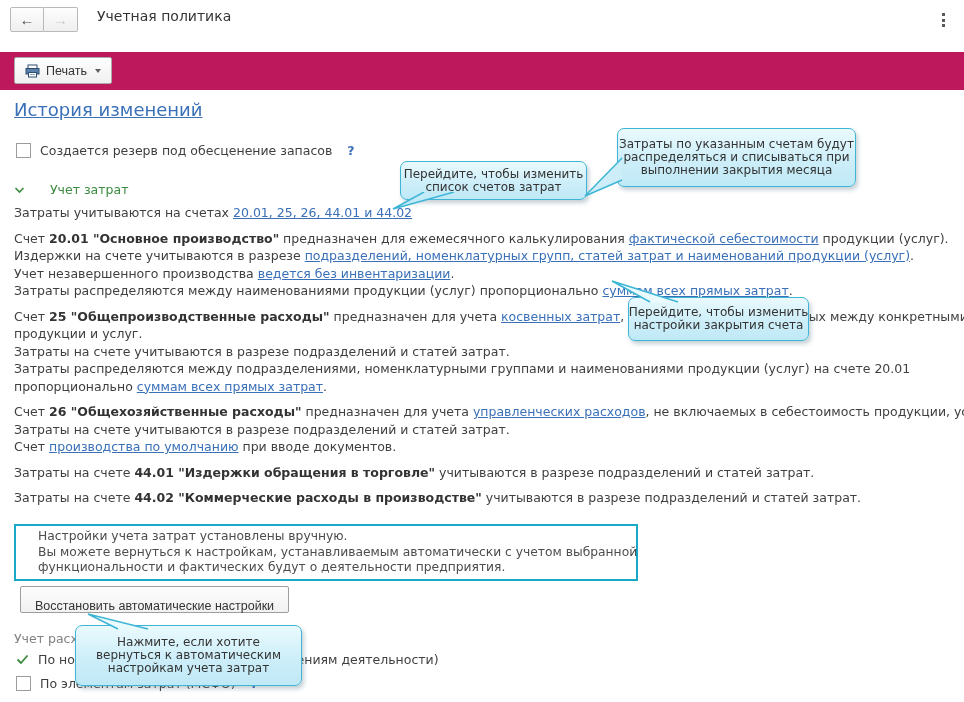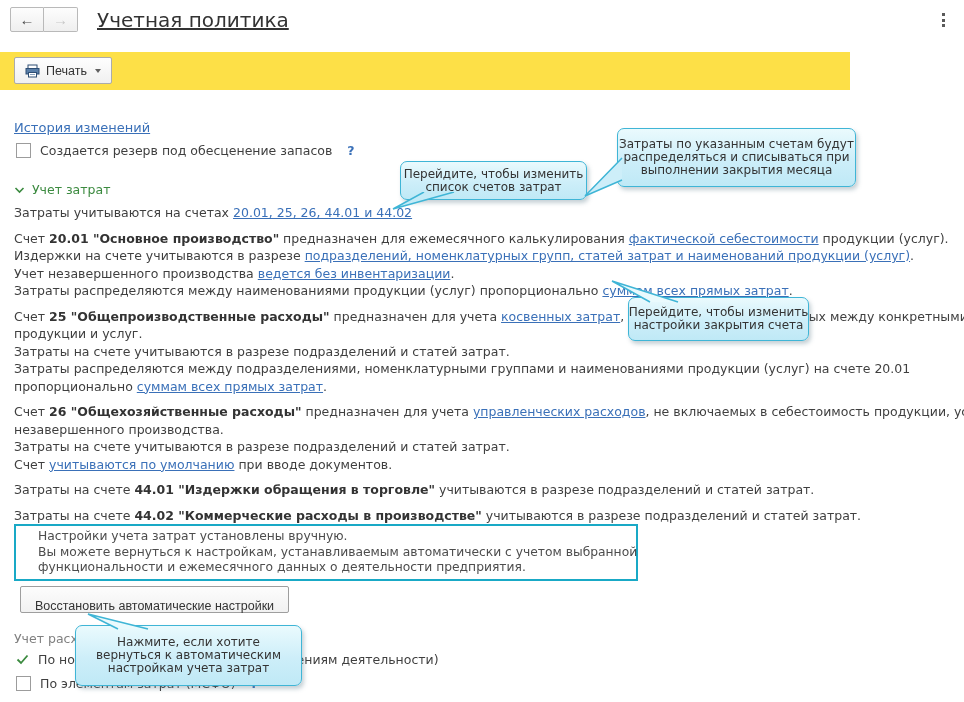--- a/index.html
+++ b/index.html
@@ -6,43 +6,43 @@
   .page{position:relative;width:964px;height:702px;background:#fff;overflow:hidden;
         font-family:"DejaVu Sans","Liberation Sans",sans-serif;color:#3f3f3f;font-size:12.5px;}
 
   
   .titlebar{position:absolute;top:0;left:0;width:964px;height:48px;background:#fff;}
   .navgroup{position:absolute;left:10px;top:7px;display:flex;}
   .navbtn{width:34px;height:25px;border:1px solid #b9b9b9;background:linear-gradient(#fdfdfd,#efefef);
           display:flex;align-items:center;justify-content:center;font-size:15px;cursor:pointer;padding:0;}
   .navbtn.back{color:#4a4a4a;border-radius:2px 0 0 2px;}
   .navbtn.fwd{color:#c9c9c9;border-left:none;border-radius:0 2px 2px 0;}
-  .page-title{position:absolute;left:97px;top:8px;font-size:20px;color:#333;font-weight:normal;margin:0;text-decoration:underline;}
+  .page-title{position:absolute;left:97px;top:8px;font-size:14px;color:#333;font-weight:normal;margin:0;}
   .kebab{position:absolute;right:14px;top:9px;width:14px;height:22px;cursor:pointer;display:flex;
          flex-direction:column;align-items:center;justify-content:center;gap:2.5px;}
   .kebab i{width:3px;height:3px;background:#5a5a5a;display:block;}
 
   
-  .toolbar{position:absolute;top:52px;left:0;width:850px;height:38px;background:#fde047;}
+  .toolbar{position:absolute;top:52px;left:0;width:964px;height:38px;background:#be185d;}
   .print-btn{position:absolute;left:14px;top:5px;height:27px;display:flex;align-items:center;gap:6px;
              background:linear-gradient(#fefefe,#f0f0f0);border:1px solid #ababab;border-radius:2px;
              padding:0 10px;font-size:12.5px;color:#333;cursor:pointer;}
   .caret{width:0;height:0;border-left:3.5px solid transparent;border-right:3.5px solid transparent;
          border-top:4px solid #616161;margin-left:2px;}
 
   
   .link{color:#3a70b8;text-decoration:underline;cursor:pointer;}
   .bold{font-weight:bold;color:#333;}
-  .history{position:absolute;left:14px;top:120px;font-size:13px;}
+  .history{position:absolute;left:14px;top:99px;font-size:18px;}
 
   .reserve-row{position:absolute;left:16px;top:143px;display:flex;align-items:flex-start;gap:9px;}
   .cbx{width:13px;height:13px;border:1px solid #9c9c9c;background:#fff;display:inline-block;cursor:pointer;}
   .help-q{color:#3a70b8;font-weight:bold;cursor:pointer;margin-left:6px;text-decoration:none;}
 
-  .section-hdr{position:absolute;left:14px;top:182px;display:flex;align-items:center;gap:7px;
+  .section-hdr{position:absolute;left:14px;top:182px;display:flex;align-items:center;gap:25px;
                color:#3b8a3f;cursor:pointer;font-size:12.5px;}
 
   
   .paras{position:absolute;left:14px;top:204px;width:948px;}
   .para{margin:0 10px 8px 0;}
   .pline{height:17.5px;line-height:17.5px;white-space:nowrap;font-size:12.5px;}
 
   
   .manual-box{position:absolute;left:14px;top:524px;width:576px;border:2px solid #19a9c6;
               padding:3px 22px;color:#4d4d4d;}
@@ -132,36 +132,35 @@
       </div>
       <div class="para">
         <div class="pline"><span class="txt">Счет </span><span class="bold">25 "Общепроизводственные расходы"</span><span class="txt"> предназначен для учета </span><span class="link">косвенных затрат</span><span class="txt">, ежемесячно распределяемых между конкретными видами</span></div>
         <div class="pline"><span class="txt">продукции и услуг.</span></div>
         <div class="pline"><span class="txt">Затраты на счете учитываются в разрезе подразделений и статей затрат.</span></div>
         <div class="pline"><span class="txt">Затраты распределяются между подразделениями, номенклатурными группами и наименованиями продукции (услуг) на счете 20.01</span></div>
         <div class="pline"><span class="txt">пропорционально </span><span class="link">суммам всех прямых затрат</span><span class="txt">.</span></div>
       </div>
       <div class="para">
         <div class="pline"><span class="txt">Счет </span><span class="bold">26 "Общехозяйственные расходы"</span><span class="txt"> предназначен для учета </span><span class="link">управленческих расходов</span><span class="txt">, не включаемых в себестоимость продукции, услуг и</span></div>
-        <div class="pline"><span class="txt">незавершенного производства.</span></div>
         <div class="pline"><span class="txt">Затраты на счете учитываются в разрезе подразделений и статей затрат.</span></div>
-        <div class="pline"><span class="txt">Счет </span><span class="link">учитываются по умолчанию</span><span class="txt"> при вводе документов.</span></div>
+        <div class="pline"><span class="txt">Счет </span><span class="link">производства по умолчанию</span><span class="txt"> при вводе документов.</span></div>
       </div>
       <div class="para">
         <div class="pline"><span class="txt">Затраты на счете </span><span class="bold">44.01 "Издержки обращения в торговле"</span><span class="txt"> учитываются в разрезе подразделений и статей затрат.</span></div>
       </div>
       <div class="para">
         <div class="pline"><span class="txt">Затраты на счете </span><span class="bold">44.02 "Коммерческие расходы в производстве"</span><span class="txt"> учитываются в разрезе подразделений и статей затрат.</span></div>
       </div>
     </div>
 
   <div class="manual-box">
     <div class="mline">Настройки учета затрат установлены вручную.</div>
     <div class="mline">Вы можете вернуться к настройкам, устанавливаемым автоматически с учетом выбранной</div>
-    <div class="mline">функциональности и ежемесячного данных о деятельности предприятия.</div>
+    <div class="mline">функциональности и фактических будут о деятельности предприятия.</div>
   </div>
 
   <button class="restore-btn">Восстановить автоматические настройки</button>
 
   <div class="expenses-hdr">Учет расходов</div>
 
   <div class="opt-row r1">
     <svg width="13" height="11" viewBox="0 0 13 11">
       <polyline points="1.5,5.5 5,9 11.5,1.5" fill="none" stroke="#3b8a3f" stroke-width="1.8"></polyline>
     </svg>

